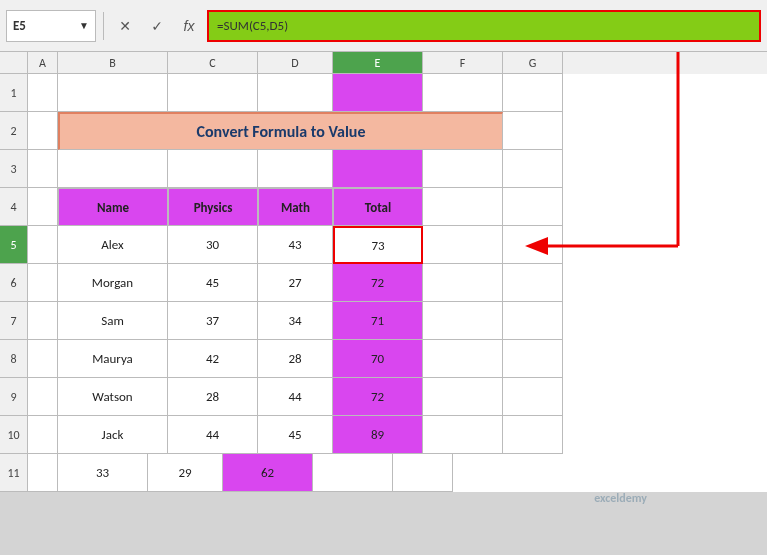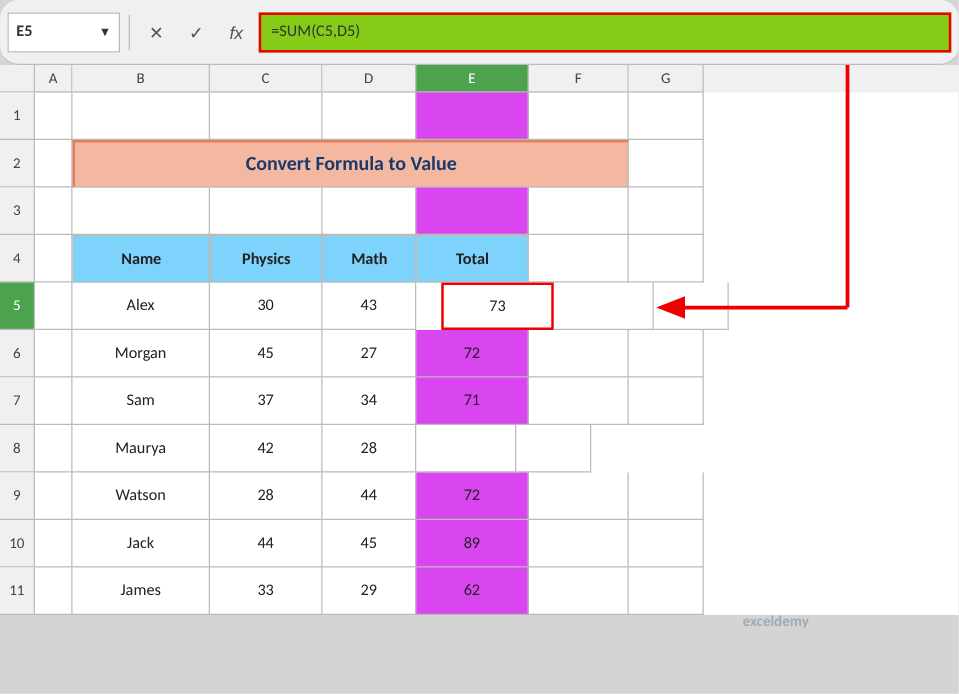--- a/index.html
+++ b/index.html
@@ -14,21 +14,20 @@
 
     
     .toolbar {
       background: #f0f0f0;
       border-bottom: 1px solid #bbb;
       display: flex;
       align-items: center;
       height: 52px;
       padding: 0 6px;
       gap: 4px;
-      border-radius: 15px;
     }
 
     .cell-ref-box {
       width: 90px;
       height: 32px;
       border: 1px solid #bbb;
       background: #fff;
       display: flex;
       align-items: center;
       padding: 0 6px;
@@ -163,32 +162,31 @@
       display: flex;
       align-items: center;
       justify-content: center;
       border: 2px solid #e08060;
       border-right: 1px solid #bbb;
       border-bottom: 1px solid #bbb;
     }
 
     
     .table-header-cell {
-      background: #7dd3fc;
+      background: #d946ef;
       font-weight: bold;
       font-size: 13px;
       color: #222;
       border: 1px solid #bbb;
     }
 
     
     .cell-active {
       border: 2px solid #e00 !important;
       background: #fff !important;
-      margin-left: 20px;
     }
 
     
     .watermark {
       position: absolute;
       bottom: 80px;
       right: 130px;
       opacity: 0.4;
       font-size: 11px;
       color: #555;
@@ -301,20 +299,21 @@
     <div class="cell col-f"></div>
     <div class="cell col-g"></div>
   </div>
 
   <div class="data-row">
     <div class="row-num">8</div>
     <div class="cell col-a"></div>
     <div class="cell col-b">Maurya</div>
     <div class="cell col-c">42</div>
     <div class="cell col-d">28</div>
+    <div class="cell col-e">70</div>
     <div class="cell col-f"></div>
     <div class="cell col-g"></div>
   </div>
 
   <div class="data-row">
     <div class="row-num">9</div>
     <div class="cell col-a"></div>
     <div class="cell col-b">Watson</div>
     <div class="cell col-c">28</div>
     <div class="cell col-d">44</div>
@@ -330,21 +329,20 @@
     <div class="cell col-c">44</div>
     <div class="cell col-d">45</div>
     <div class="cell col-e">89</div>
     <div class="cell col-f"></div>
     <div class="cell col-g"></div>
   </div>
 
   <div class="data-row">
     <div class="row-num">11</div>
     <div class="cell col-a"></div>
-    <div class="cell col-b">James</div>
     <div class="cell col-c">33</div>
     <div class="cell col-d">29</div>
     <div class="cell col-e">62</div>
     <div class="cell col-f"></div>
     <div class="cell col-g"></div>
   </div>
 
 </div>
 
 <svg style="position:absolute; top:0; left:0; width:767px; height:555px; pointer-events:none;" xmlns="http://www.w3.org/2000/svg">

